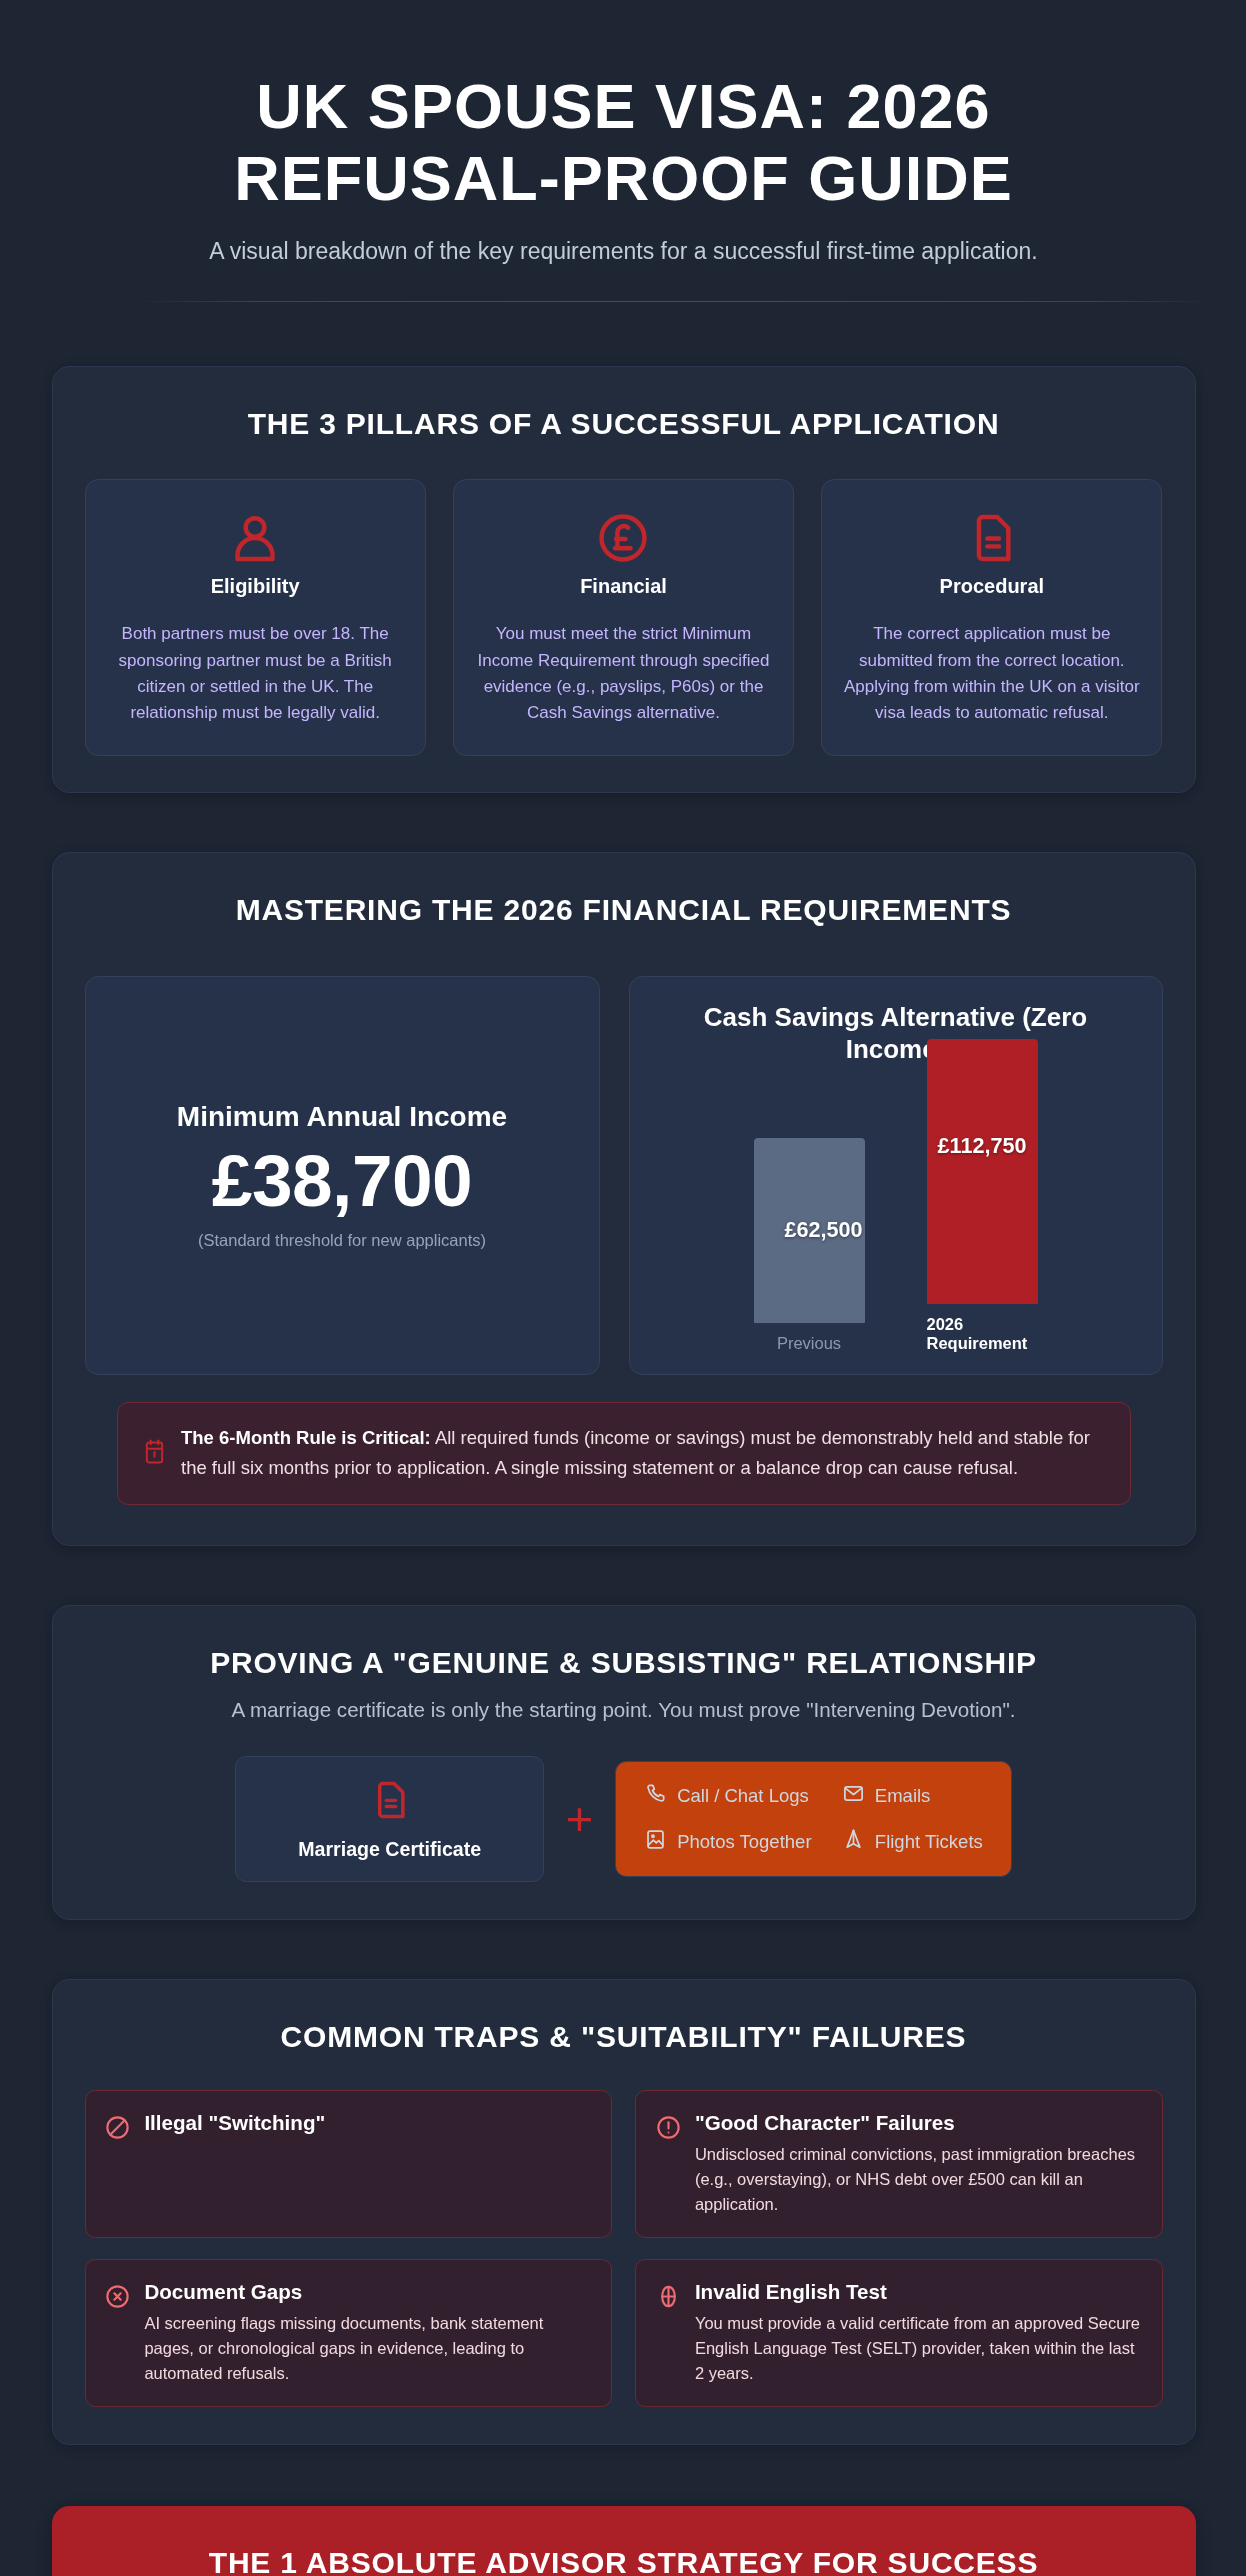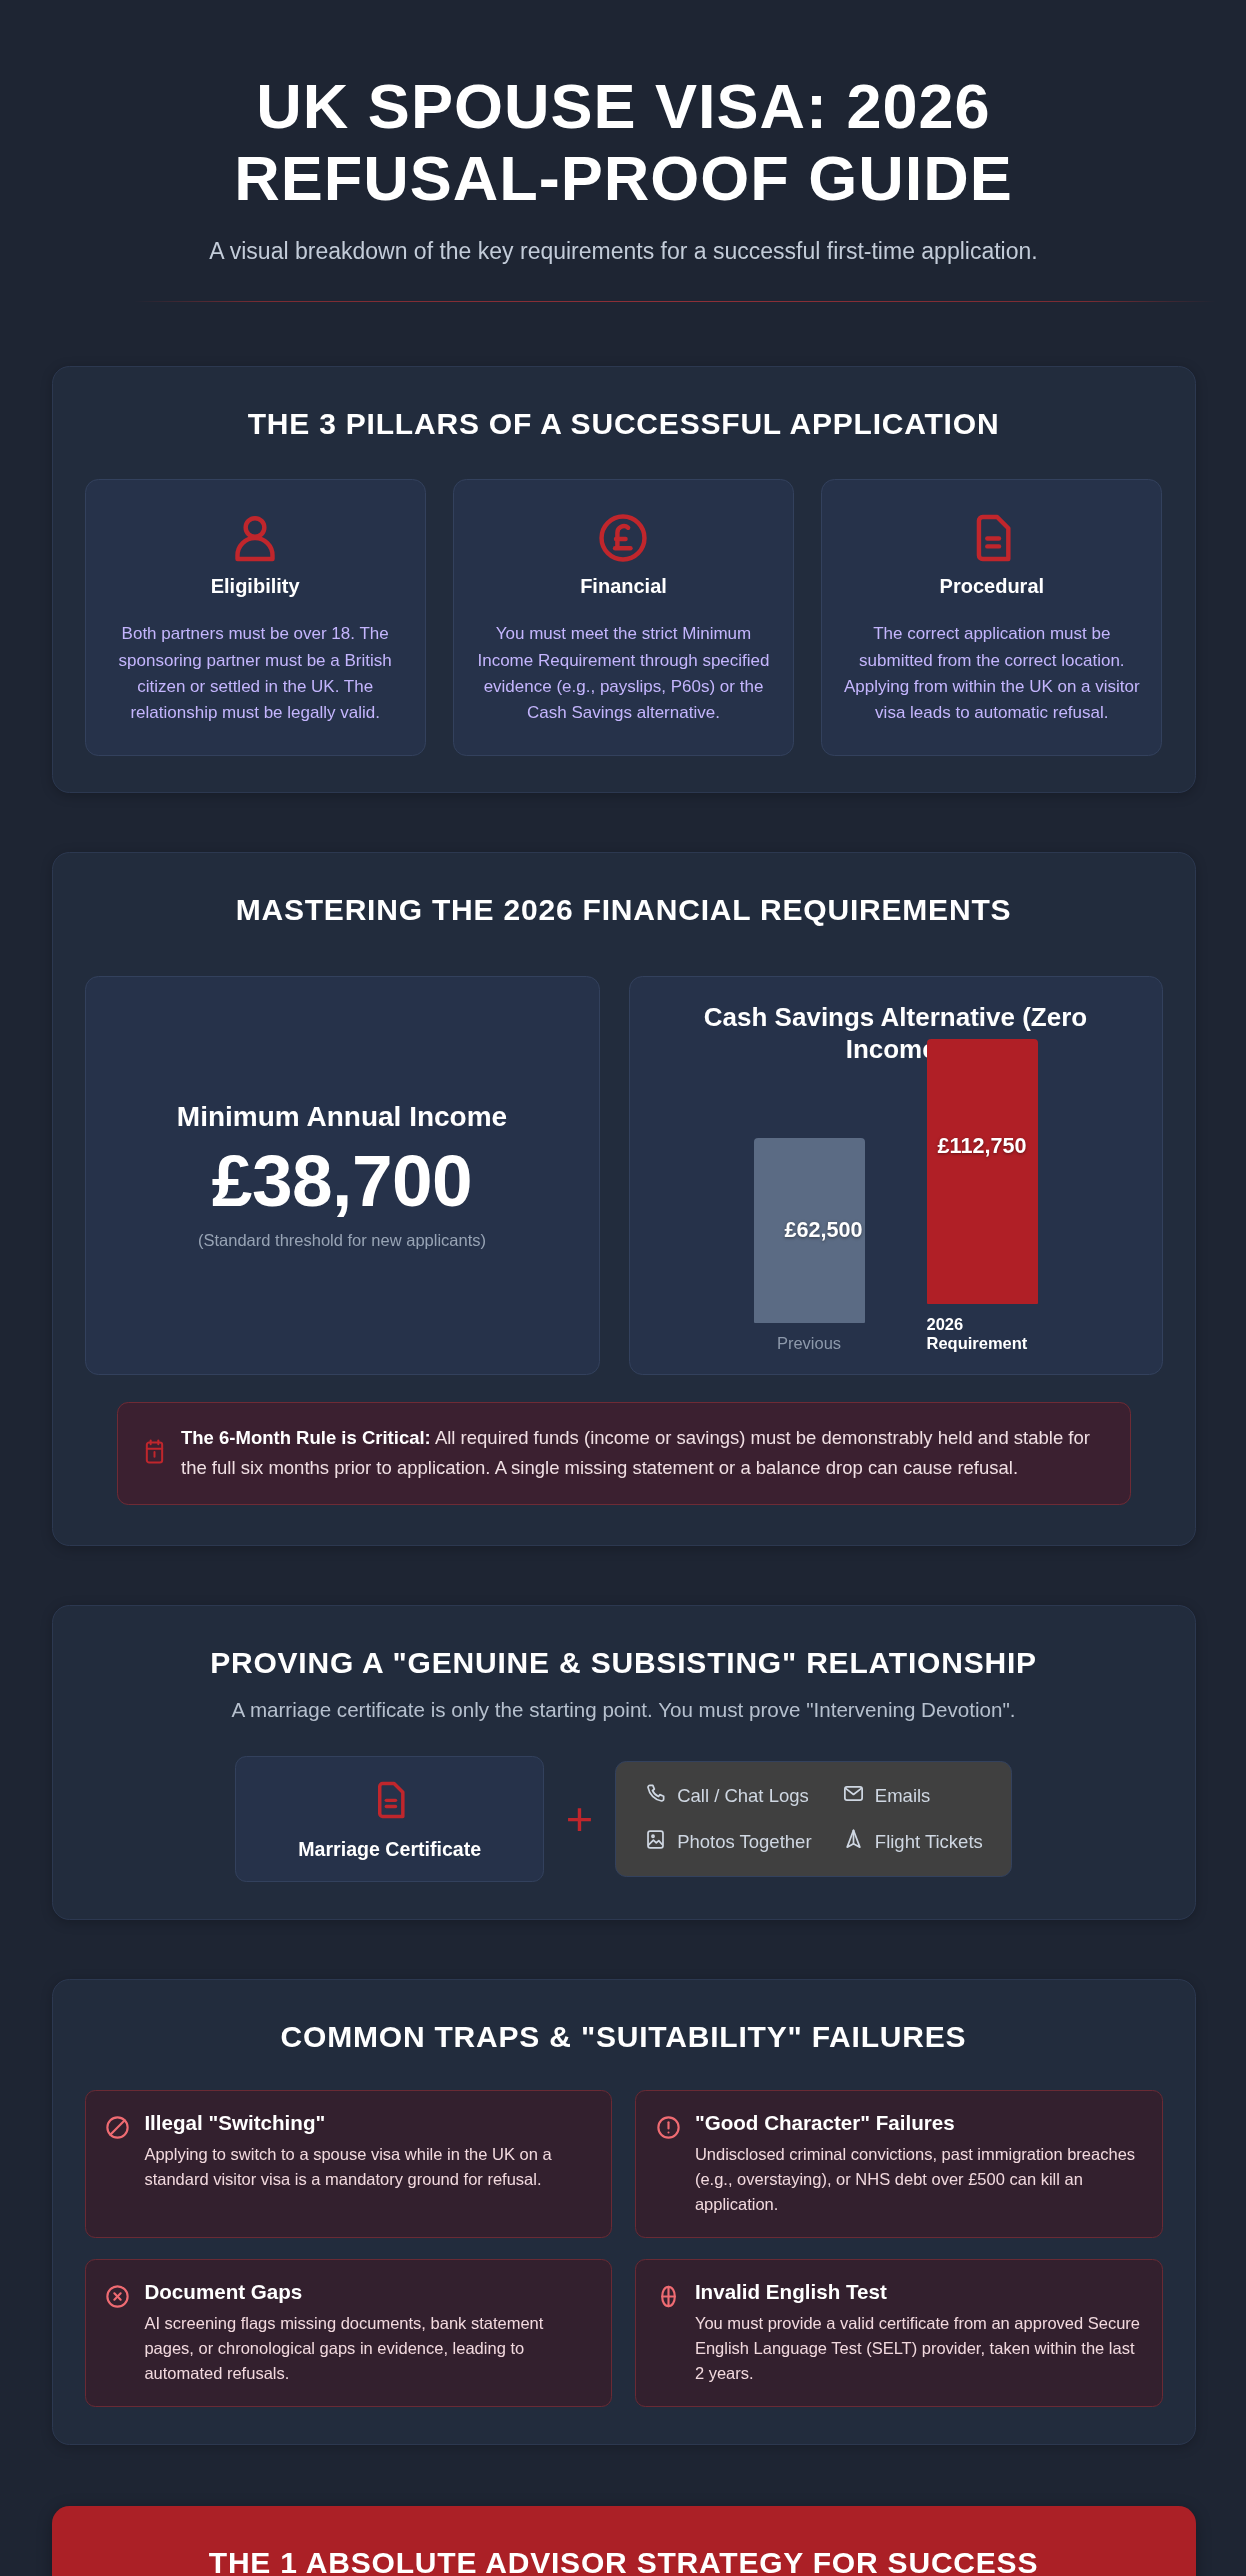--- a/index.html
+++ b/index.html
@@ -201,21 +201,21 @@
   .rel-cert {
     background: #26324a;
     border: 0.5px solid #33415d;
     border-radius: 11.3px;
     width: 309px;
     padding: 21.6px 15.5px 20.6px 15.5px;
   }
   .rel-cert .cert-label { margin-top: 13.4px; color: #ffffff; font-size: 19.6px; font-weight: 700; }
   .rel-plus { color: #c0262c; font-size: 47px; line-height: 1; font-weight: 300; padding: 0 21.6px; }
   .rel-evidence {
-    background: #404040;
+    background: #c2410c;
     border: 0.5px solid #33415d;
     border-radius: 11.3px;
     padding: 20.6px 28px;
     display: grid;
     grid-template-columns: auto auto;
     gap: 17.5px 30px;
   }
   .ev-item { display: flex; align-items: center; gap: 10.3px; }
   .ev-item span { color: #cfd7e2; font-size: 18.5px; white-space: nowrap; }
 
@@ -430,21 +430,20 @@
 
         <div class="trap">
           <div class="trap-icon">
             <svg width="27" height="27" viewBox="0 0 24 24" fill="none" stroke="#ef6b72" stroke-width="1.9" stroke-linecap="round" stroke-linejoin="round">
               <circle cx="12" cy="12" r="9"></circle>
               <path d="M5.6 18.4 18.4 5.6"></path>
             </svg>
           </div>
           <div class="trap-text">
             <h4>Illegal "Switching"</h4>
-            <p>Applying to switch to a spouse visa while in the UK on a standard visitor visa is a mandatory ground for refusal.</p>
           </div>
         </div>
 
         <div class="trap">
           <div class="trap-icon">
             <svg width="27" height="27" viewBox="0 0 24 24" fill="none" stroke="#ef6b72" stroke-width="1.9" stroke-linecap="round" stroke-linejoin="round">
               <circle cx="12" cy="12" r="9"></circle>
               <path d="M12 7.4v5.4"></path>
               <circle cx="12" cy="16.4" r="0.9" fill="#ef6b72" stroke="none"></circle>
             </svg>

